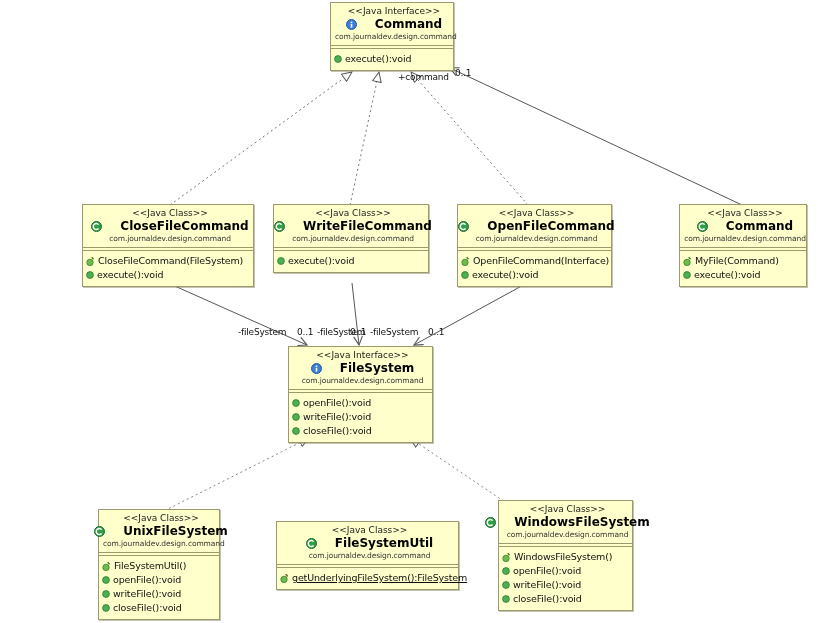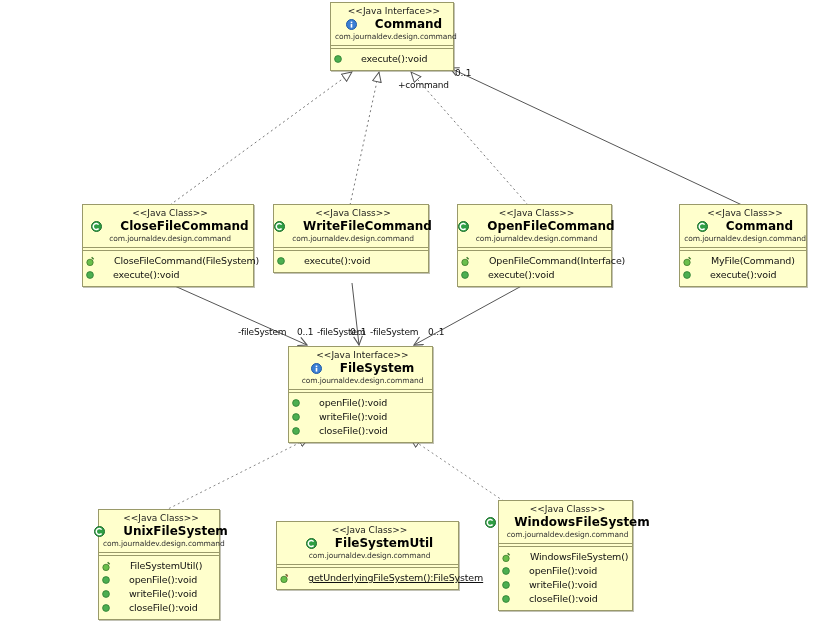--- a/index.html
+++ b/index.html
@@ -76,21 +76,21 @@
     padding: 3px 3px 4px 3px;
     background: #ffffcc;
   }
   .member {
     font-size: 9.5px;
     color: #101010;
     line-height: 14px;
     white-space: nowrap;
     display: flex;
     align-items: center;
-    gap: 19px;
+    gap: 3px;
     letter-spacing: -0.15px;
   }
   .member-label.static-member {
     text-decoration: underline;
   }
 
   
   .glyph {
     display: inline-block;
     flex: 0 0 auto;
@@ -136,21 +136,21 @@
 
     <path d="M 352,283 L 359,345" fill="none" stroke="#555555" stroke-width="1" marker-end="url(#openArrow)"></path>
 
     <path d="M 527,283 L 414,345" fill="none" stroke="#555555" stroke-width="1" marker-end="url(#openArrow)"></path>
 
     <path d="M 160,513 L 309,438" fill="none" stroke="#888888" stroke-width="1" stroke-dasharray="2,3" marker-end="url(#hollowTri)"></path>
 
     <path d="M 508,504 L 410,438" fill="none" stroke="#888888" stroke-width="1" stroke-dasharray="2,3" marker-end="url(#hollowTri)"></path>
   </svg>
 
-  <div class="edge-label" style="left:398px; top:80px;">+command</div>
+  <div class="edge-label" style="left:398px; top:72px;">+command</div>
   <div class="edge-label" style="left:455px; top:68px;">0..1</div>
 
   <div class="edge-label" style="left:238px; top:327px;">-fileSystem</div>
   <div class="edge-label" style="left:297px; top:327px;">0..1</div>
 
   <div class="edge-label" style="left:317px; top:327px;">-fileSystem</div>
   <div class="edge-label" style="left:350px; top:327px;">0..1</div>
 
   <div class="edge-label" style="left:370px; top:327px;">-fileSystem</div>
   <div class="edge-label" style="left:428px; top:327px;">0..1</div>

